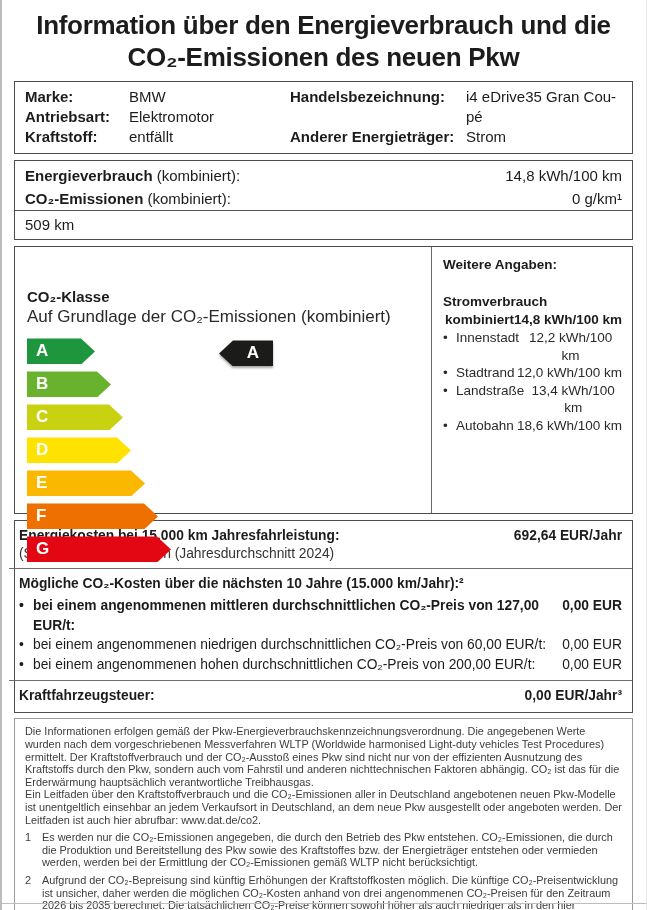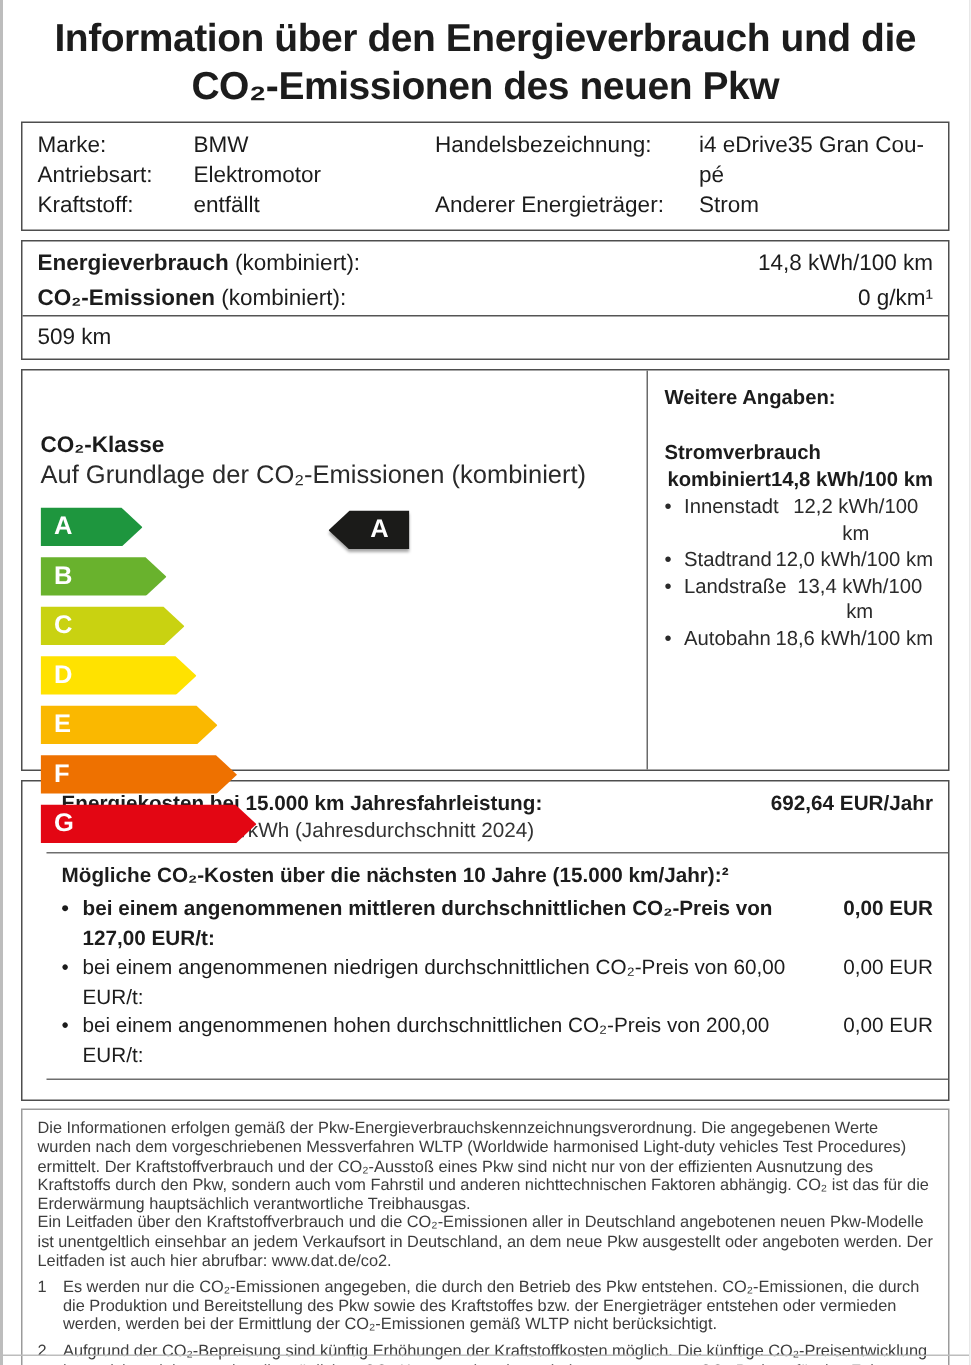--- a/index.html
+++ b/index.html
@@ -18,21 +18,21 @@
   .title { text-align:center; font-weight:700; font-size:26px; line-height:1.22; letter-spacing:-0.3px; margin-bottom:8px; }
 
   
   .box { border:1.6px solid #4e4e4e; background:#fff; }
 
   
   .box-vehicle { display:flex; padding:5px 10px 6px 10px; margin-bottom:6px; font-size:15px; line-height:20px; }
   .veh-col-left { width:268px; }
   .veh-col-right { flex:1; display:grid; grid-template-columns:176px 1fr; align-content:start; }
   .veh-row { display:flex; }
-  .veh-label { font-weight:400; width:104px; flex:none; }
+  .veh-label { font-weight:700; width:104px; flex:none; }
   .veh-value { font-weight:400; }
 
   
   .box-consumption { margin-bottom:6px; font-size:15px; }
   .cons-row { display:flex; justify-content:space-between; padding:2px 10px; line-height:19px; }
   .cons-row.first { padding-top:5px; }
   .cons-row.divided { border-top:1.4px solid #555; padding-top:4px; padding-bottom:5px; }
   .cons-label b { font-weight:700; }
   .cons-value { font-weight:400; }
 
@@ -59,21 +59,21 @@
   }
   .wa-heading { font-weight:700; font-size:13.5px; line-height:18px; }
   .wa-strom { font-weight:700; font-size:13.5px; line-height:18px; margin-top:19px; }
   .wa-komb { display:flex; justify-content:flex-end; font-weight:700; font-size:13.5px; line-height:18px; }
   .wa-row { display:flex; font-size:13.5px; line-height:17.5px; color:#2a2a2a; }
   .wa-bullet { width:13px; flex:none; }
   .wa-label { flex:1; }
   .wa-value { text-align:center; }
 
   
-  .box-costs { margin-bottom:5px; font-size:13.8px; padding:6px 10px 7px 26px; }
+  .box-costs { margin-bottom:5px; font-size:13.8px; padding:6px 10px 7px 4px; }
   .cost-line { display:flex; justify-content:space-between; line-height:18px; }
   .cost-bold { font-weight:700; }
   .cost-note { font-weight:400; color:#333; line-height:18px; margin-bottom:5px; }
   .cost-hr { border:none; border-top:1.2px solid #6e6e6e; margin:4px -10px 6px -10px; }
   .cost-sub { font-weight:700; line-height:18px; margin-bottom:3px; }
   .cost-bullet { display:flex; line-height:19.5px; }
   .cost-bullet .dot { width:14px; flex:none; }
   .cost-bullet .txt { flex:1; }
   .cost-bullet .val { text-align:right; white-space:nowrap; padding-left:8px; }
   .cost-bullet.strong { font-weight:700; }
@@ -228,20 +228,24 @@
       <span class="dot">•</span>
       <span class="txt">bei einem angenommenen niedrigen durchschnittlichen CO₂-Preis von 60,00 EUR/t:</span>
       <span class="val">0,00 EUR</span>
     </div>
     <div class="cost-bullet">
       <span class="dot">•</span>
       <span class="txt">bei einem angenommenen hohen durchschnittlichen CO₂-Preis von 200,00 EUR/t:</span>
       <span class="val">0,00 EUR</span>
     </div>
     <hr class="cost-hr" style="margin-top:6px">
+    <div class="cost-line cost-bold">
+      <span>Kraftfahrzeugsteuer:</span>
+      <span>0,00 EUR/Jahr³</span>
+    </div>
   </div>
 
   <div class="box-legal">
     <p class="legal-p">Die Informationen erfolgen gemäß der Pkw-Energieverbrauchskennzeichnungsverordnung. Die angegebenen Werte wurden nach dem vorgeschriebenen Messverfahren WLTP (Worldwide harmonised Light-duty vehicles Test Procedures) ermittelt. Der Kraftstoffverbrauch und der CO₂-Ausstoß eines Pkw sind nicht nur von der effizienten Ausnutzung des Kraftstoffs durch den Pkw, sondern auch vom Fahrstil und anderen nichttechnischen Faktoren abhängig. CO₂ ist das für die Erderwärmung hauptsächlich verantwortliche Treibhausgas.</p>
     <p class="legal-p">Ein Leitfaden über den Kraftstoffverbrauch und die CO₂-Emissionen aller in Deutschland angebotenen neuen Pkw-Modelle ist unentgeltlich einsehbar an jedem Verkaufsort in Deutschland, an dem neue Pkw ausgestellt oder angeboten werden. Der Leitfaden ist auch hier abrufbar: www.dat.de/co2.</p>
     <div class="footnote">
       <span class="fn-num">1</span>
       <span class="fn-text">Es werden nur die CO₂-Emissionen angegeben, die durch den Betrieb des Pkw entstehen. CO₂-Emissionen, die durch die Produktion und Bereitstellung des Pkw sowie des Kraftstoffes bzw. der Energieträger entstehen oder vermieden werden, werden bei der Ermittlung der CO₂-Emissionen gemäß WLTP nicht berücksichtigt.</span>
     </div>
     <div class="footnote">

